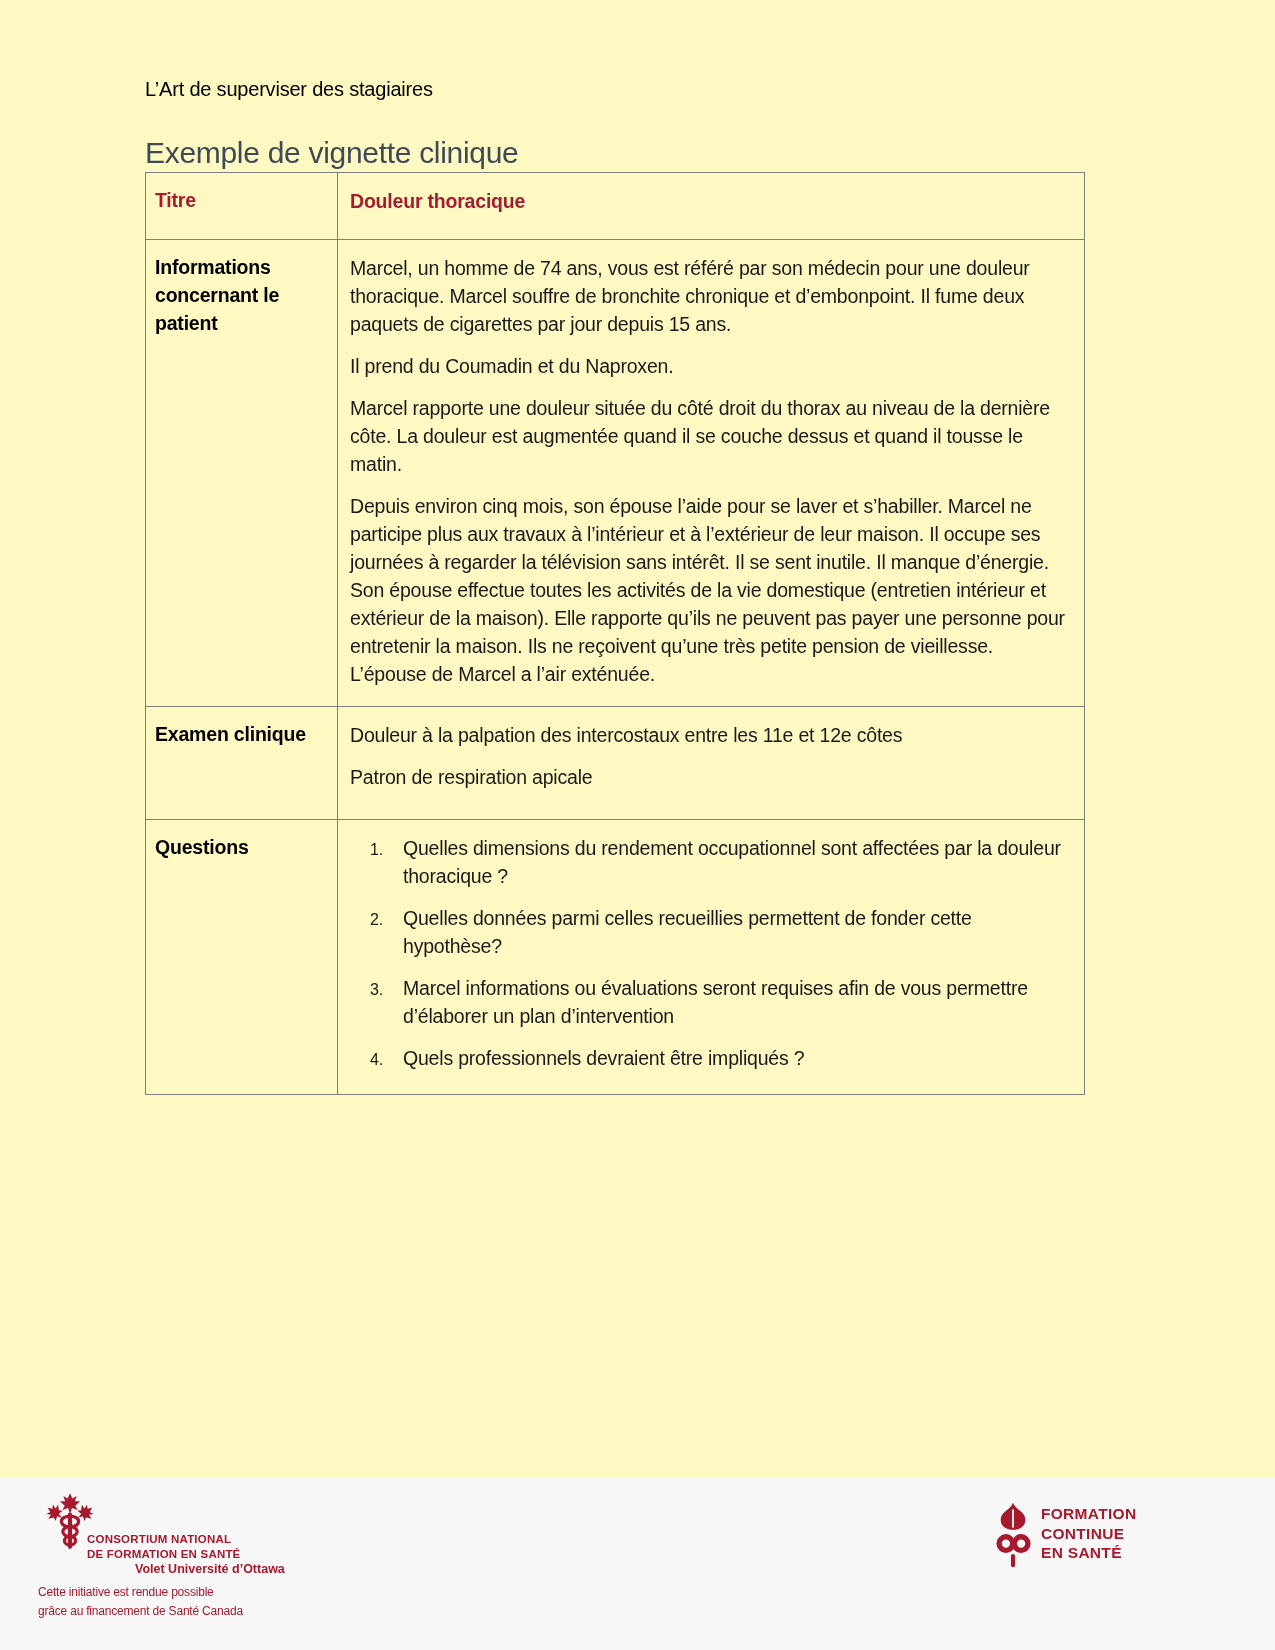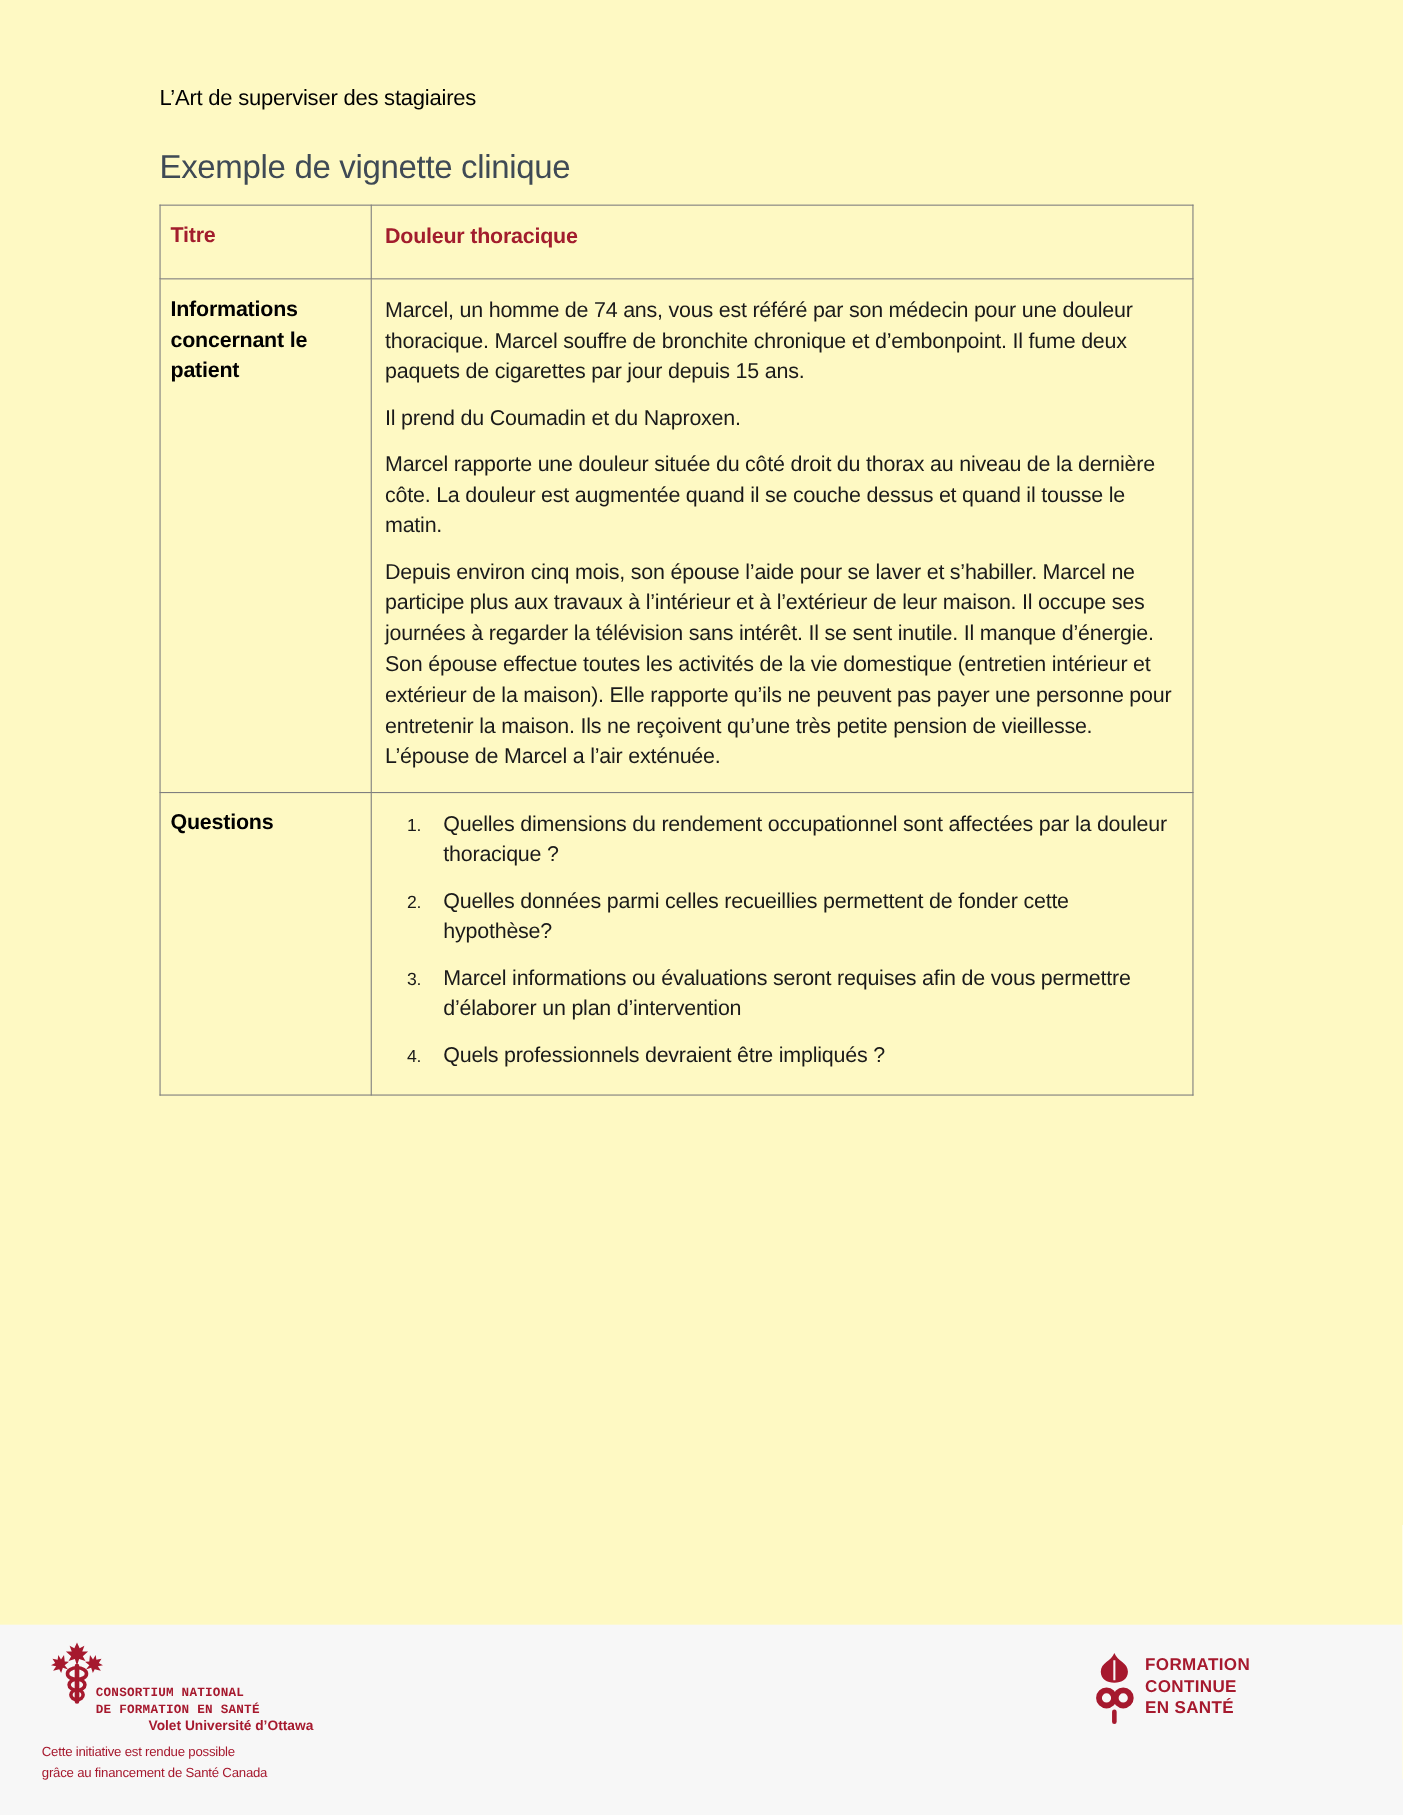--- a/index.html
+++ b/index.html
@@ -23,21 +23,21 @@
     position: absolute;
     left: 145px; top: 136px;
     margin: 0;
     font-size: 30px;
     font-weight: 400;
     letter-spacing: -0.3px;
     color: #3f4a55;
   }
   table.vignette {
     position: absolute;
-    left: 145px; top: 186px;
+    left: 145px; top: 172px;
     width: 940px;
     border-collapse: collapse;
     table-layout: fixed;
   }
   table.vignette td {
     border: 1px solid #7f7f7f;
     vertical-align: top;
     font-size: 19.5px;
     line-height: 28px;
     letter-spacing: -0.2px;
@@ -73,21 +73,21 @@
   .footer {
     position: absolute;
     left: 0; bottom: 0;
     width: 1275px; height: 173px;
     background: #f7f7f7;
   }
   .cnfs-icon { position: absolute; left: 46px; top: 14px; }
   .cnfs-name {
     position: absolute; left: 87px; top: 55px;
     font-size: 11.5px; font-weight: bold; letter-spacing: 0.2px;
-    line-height: 15px; color: #a6192e; white-space: nowrap; font-family: Liberation Mono, monospace;
+    line-height: 15px; color: #a6192e; white-space: nowrap;
   }
   .cnfs-sub {
     position: absolute; left: 99px; top: 85px;
     font-size: 12.5px; font-weight: bold; color: #a6192e; white-space: nowrap; margin-left: 36px;
   }
   .cnfs-credit {
     position: absolute; left: 38px; top: 106px;
     font-size: 12px; line-height: 19px; letter-spacing: -0.2px;
     color: #a6192e; white-space: nowrap;
   }
@@ -127,20 +127,27 @@
       <tr class="row-informations">
         <td class="cell-label">Informations concernant le patient</td>
         <td class="cell-content">
           <p class="para">Marcel, un homme de 74 ans, vous est référé par son médecin pour une douleur thoracique. Marcel souffre de bronchite chronique et d’embonpoint. Il fume deux paquets de cigarettes par jour depuis 15 ans.</p>
           <p class="para">Il prend du Coumadin et du Naproxen.</p>
           <p class="para">Marcel rapporte une douleur située du côté droit du thorax au niveau de la dernière côte. La douleur est augmentée quand il se couche dessus et quand il tousse le matin.</p>
           <p class="para">Depuis environ cinq mois, son épouse l’aide pour se laver et s’habiller. Marcel ne participe plus aux travaux à l’intérieur et à l’extérieur de leur maison. Il occupe ses journées à regarder la télévision sans intérêt. Il se sent inutile. Il manque d’énergie. Son épouse effectue toutes les activités de la vie domestique (entretien intérieur et extérieur de la maison). Elle rapporte qu’ils ne peuvent pas payer une personne pour entretenir la maison. Ils ne reçoivent qu’une très petite pension de vieillesse. L’épouse de Marcel a l’air exténuée.</p>
         </td>
       </tr>
 
+      <tr class="row-examen">
+        <td class="cell-label">Examen clinique</td>
+        <td class="cell-content">
+          <p class="para">Douleur à la palpation des intercostaux entre les 11e et 12e côtes</p>
+          <p class="para">Patron de respiration apicale</p>
+        </td>
+      </tr>
 
       <tr class="row-questions">
         <td class="cell-label">Questions</td>
         <td class="cell-content">
           <div class="q-item">
             <span class="q-num">1.</span>
             <span class="q-text">Quelles dimensions du rendement occupationnel sont affectées par la douleur thoracique ?</span>
           </div>
           <div class="q-item">
             <span class="q-num">2.</span>

